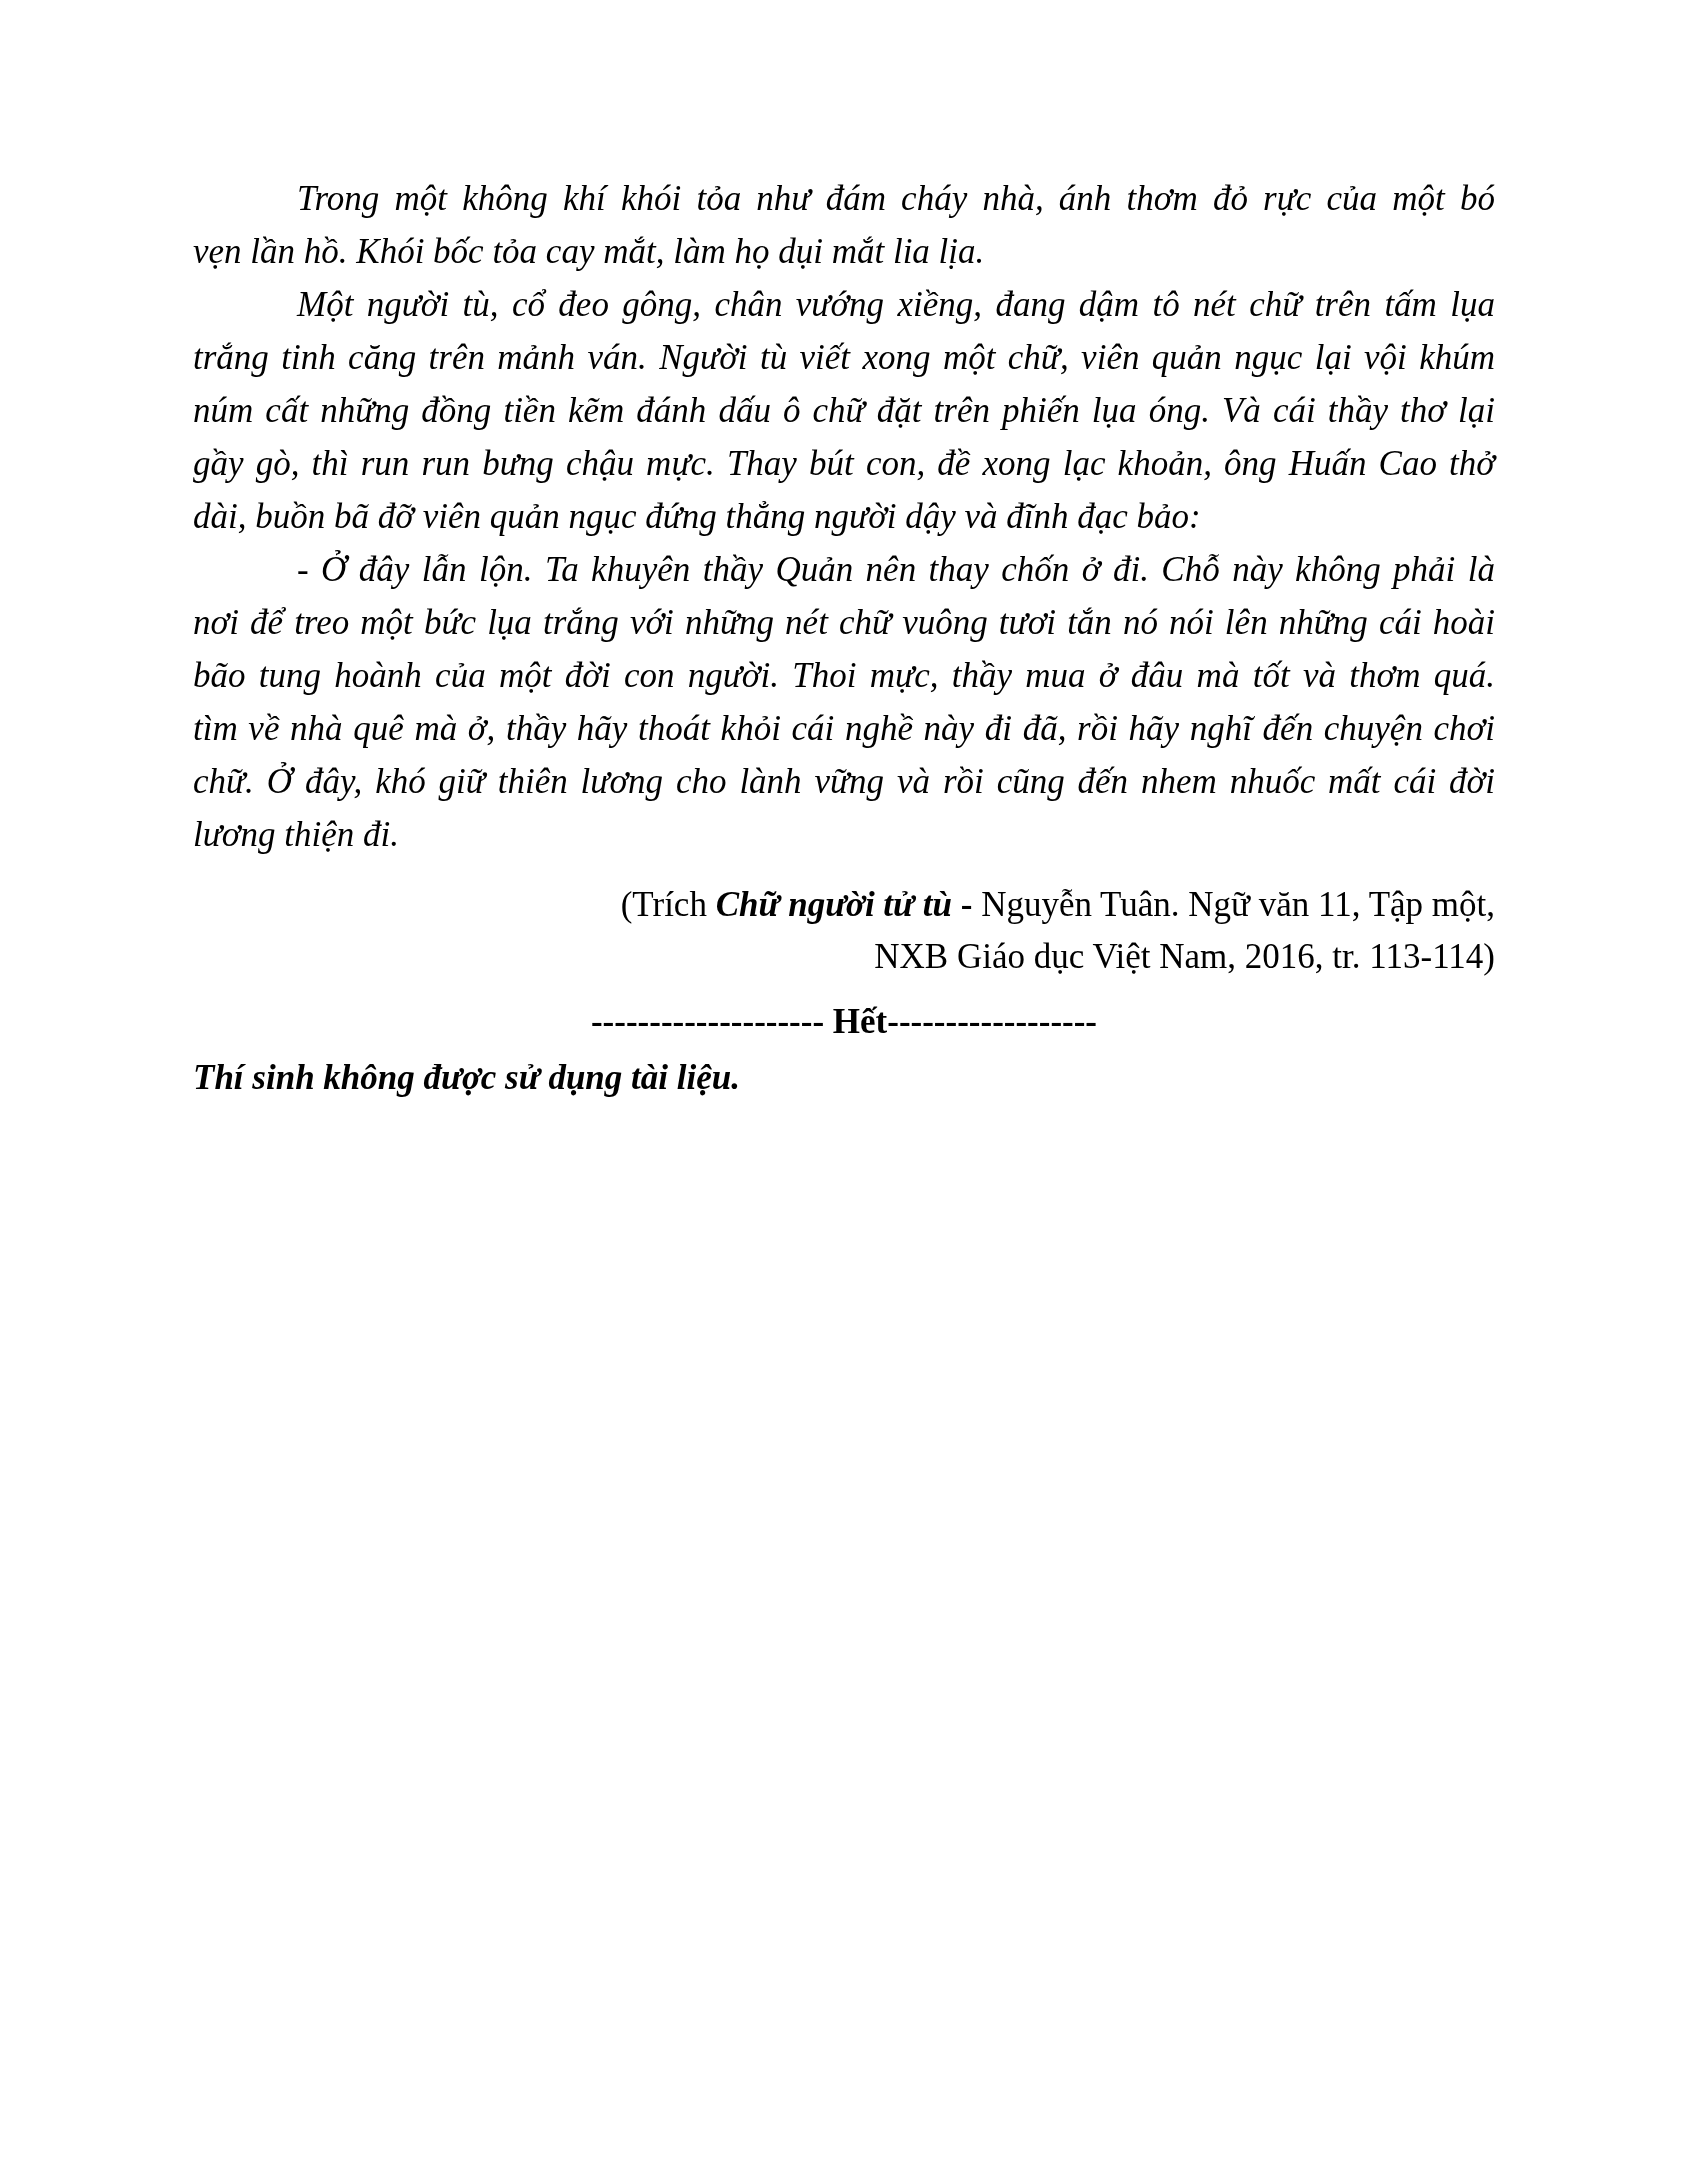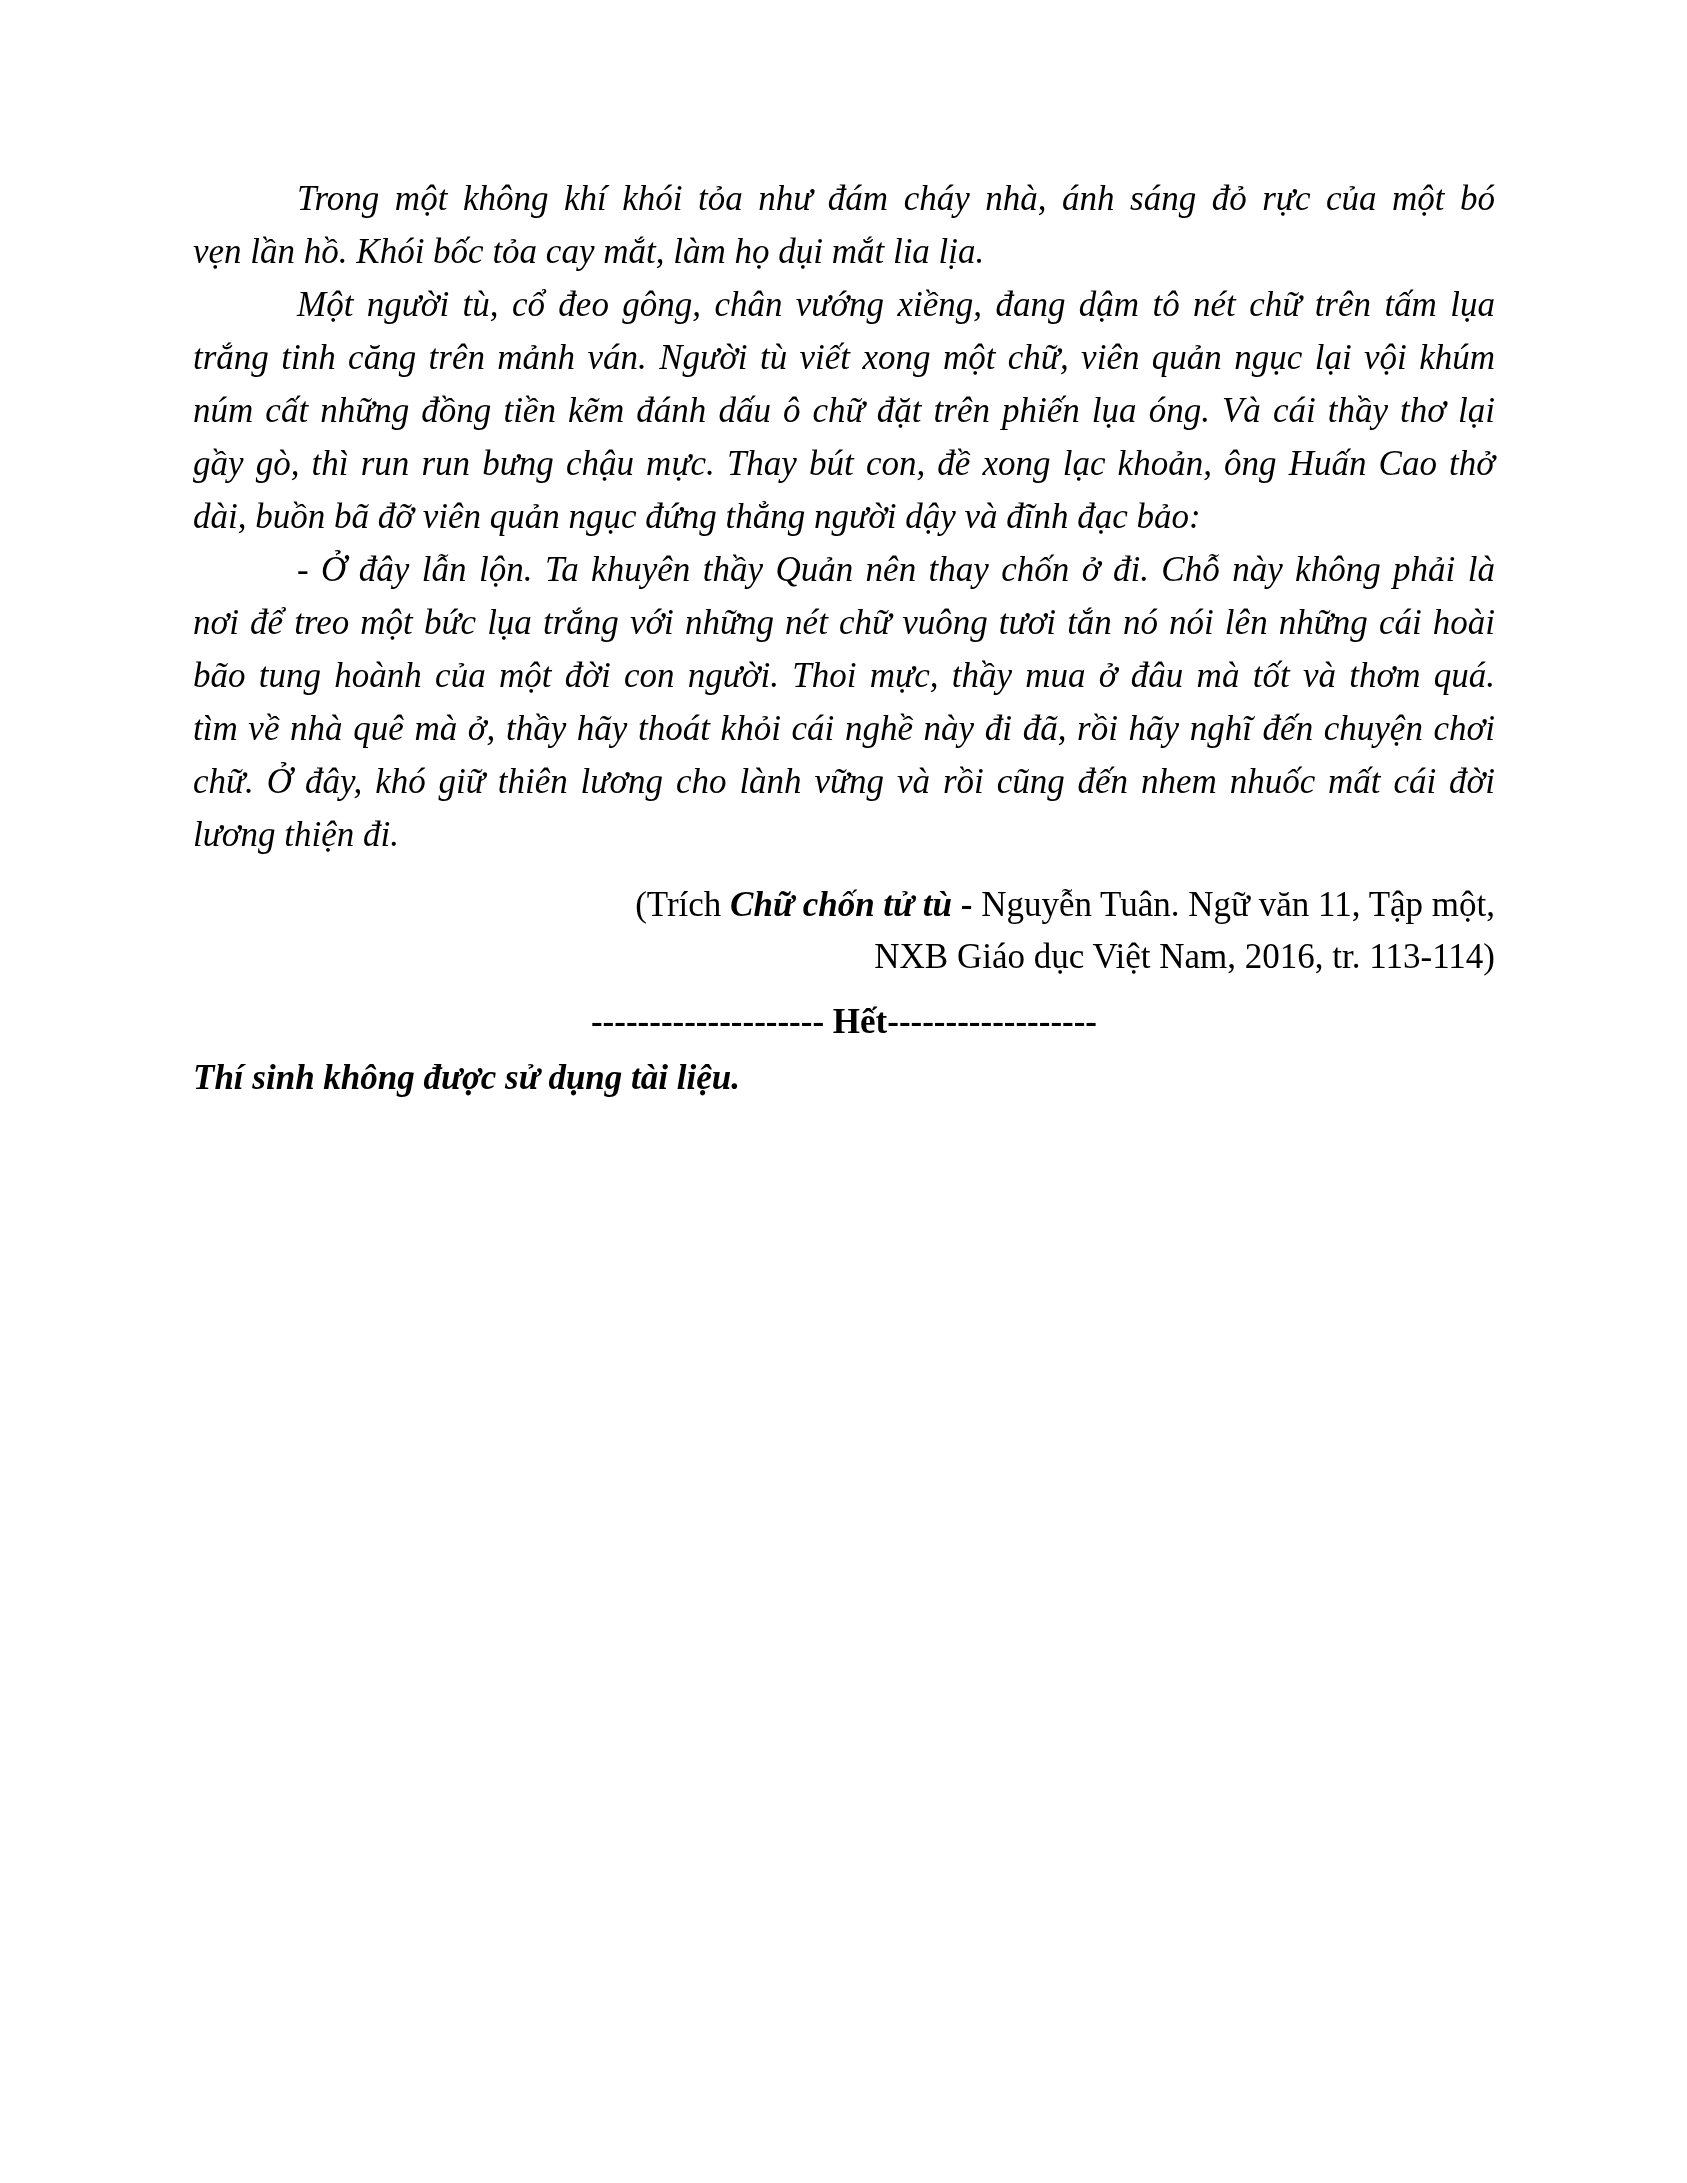--- a/index.html
+++ b/index.html
@@ -53,40 +53,40 @@
   }
 </style>
 </head>
 <body>
 
 <div class="page">
   <div class="content">
 
     <div class="excerpt">
 
-      <div class="p-line first">Trong một không khí khói tỏa như đám cháy nhà, ánh sáng đỏ rực của một bó</div>
+      <div class="p-line first">Trong một không khí khói tỏa như đám cháy nhà, ánh thơm đỏ rực của một bó</div>
       <div class="p-line last">vẹn lần hồ. Khói bốc tỏa cay mắt, làm họ dụi mắt lia lịa.</div>
 
       <div class="p-line first">Một người tù, cổ đeo gông, chân vướng xiềng, đang dậm tô nét chữ trên tấm lụa</div>
       <div class="p-line">trắng tinh căng trên mảnh ván. Người tù viết xong một chữ, viên quản ngục lại vội khúm</div>
       <div class="p-line">núm cất những đồng tiền kẽm đánh dấu ô chữ đặt trên phiến lụa óng. Và cái thầy thơ lại</div>
       <div class="p-line">gầy gò, thì run run bưng chậu mực. Thay bút con, đề xong lạc khoản, ông Huấn Cao thở</div>
       <div class="p-line last">dài, buồn bã đỡ viên quản ngục đứng thẳng người dậy và đĩnh đạc bảo:</div>
 
       <div class="p-line first">- Ở đây lẫn lộn. Ta khuyên thầy Quản nên thay chốn ở đi. Chỗ này không phải là</div>
       <div class="p-line">nơi để treo một bức lụa trắng với những nét chữ vuông tươi tắn nó nói lên những cái hoài</div>
       <div class="p-line">bão tung hoành của một đời con người. Thoi mực, thầy mua ở đâu mà tốt và thơm quá.</div>
       <div class="p-line">tìm về nhà quê mà ở, thầy hãy thoát khỏi cái nghề này đi đã, rồi hãy nghĩ đến chuyện chơi</div>
       <div class="p-line">chữ. Ở đây, khó giữ thiên lương cho lành vững và rồi cũng đến nhem nhuốc mất cái đời</div>
       <div class="p-line last">lương thiện đi.</div>
     </div>
 
     <div class="cite-block">
       <div>
-        <span>(Trích </span><span class="bi">Chữ chốn tử tù</span><span class="b"> - </span><span>Nguyễn Tuân. </span><span class="i">Ngữ văn 11</span><span>, Tập một,</span>
+        <span>(Trích </span><span class="bi">Chữ người tử tù</span><span class="b"> - </span><span>Nguyễn Tuân. </span><span class="i">Ngữ văn 11</span><span>, Tập một,</span>
       </div>
       <div>NXB Giáo dục Việt Nam, 2016, tr. 113-114)</div>
     </div>
 
     <div class="het-line">
       <span>-------------------- </span><span>Hết</span><span>------------------</span>
     </div>
 
     <div class="note-line">Thí sinh không được sử dụng tài liệu.</div>
 

